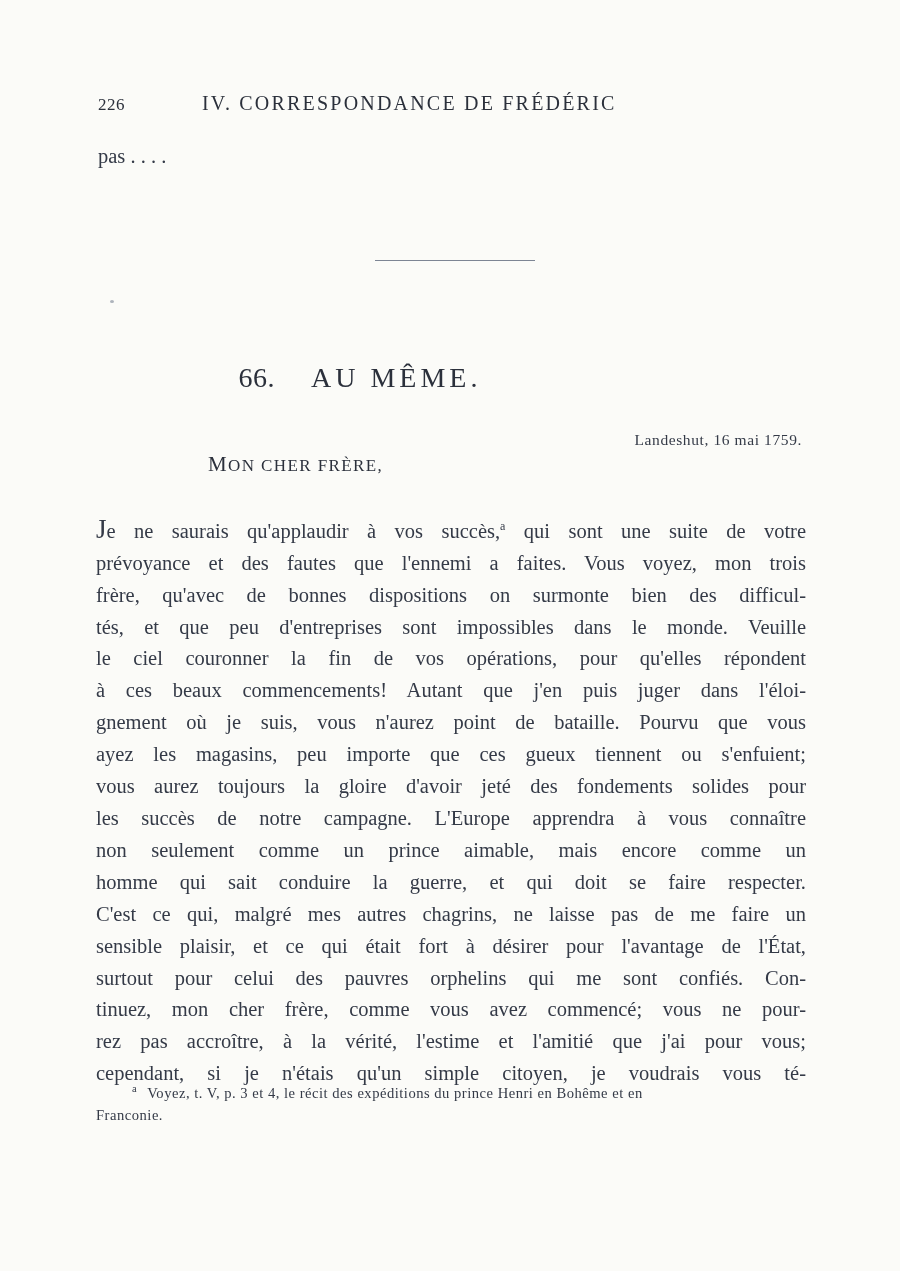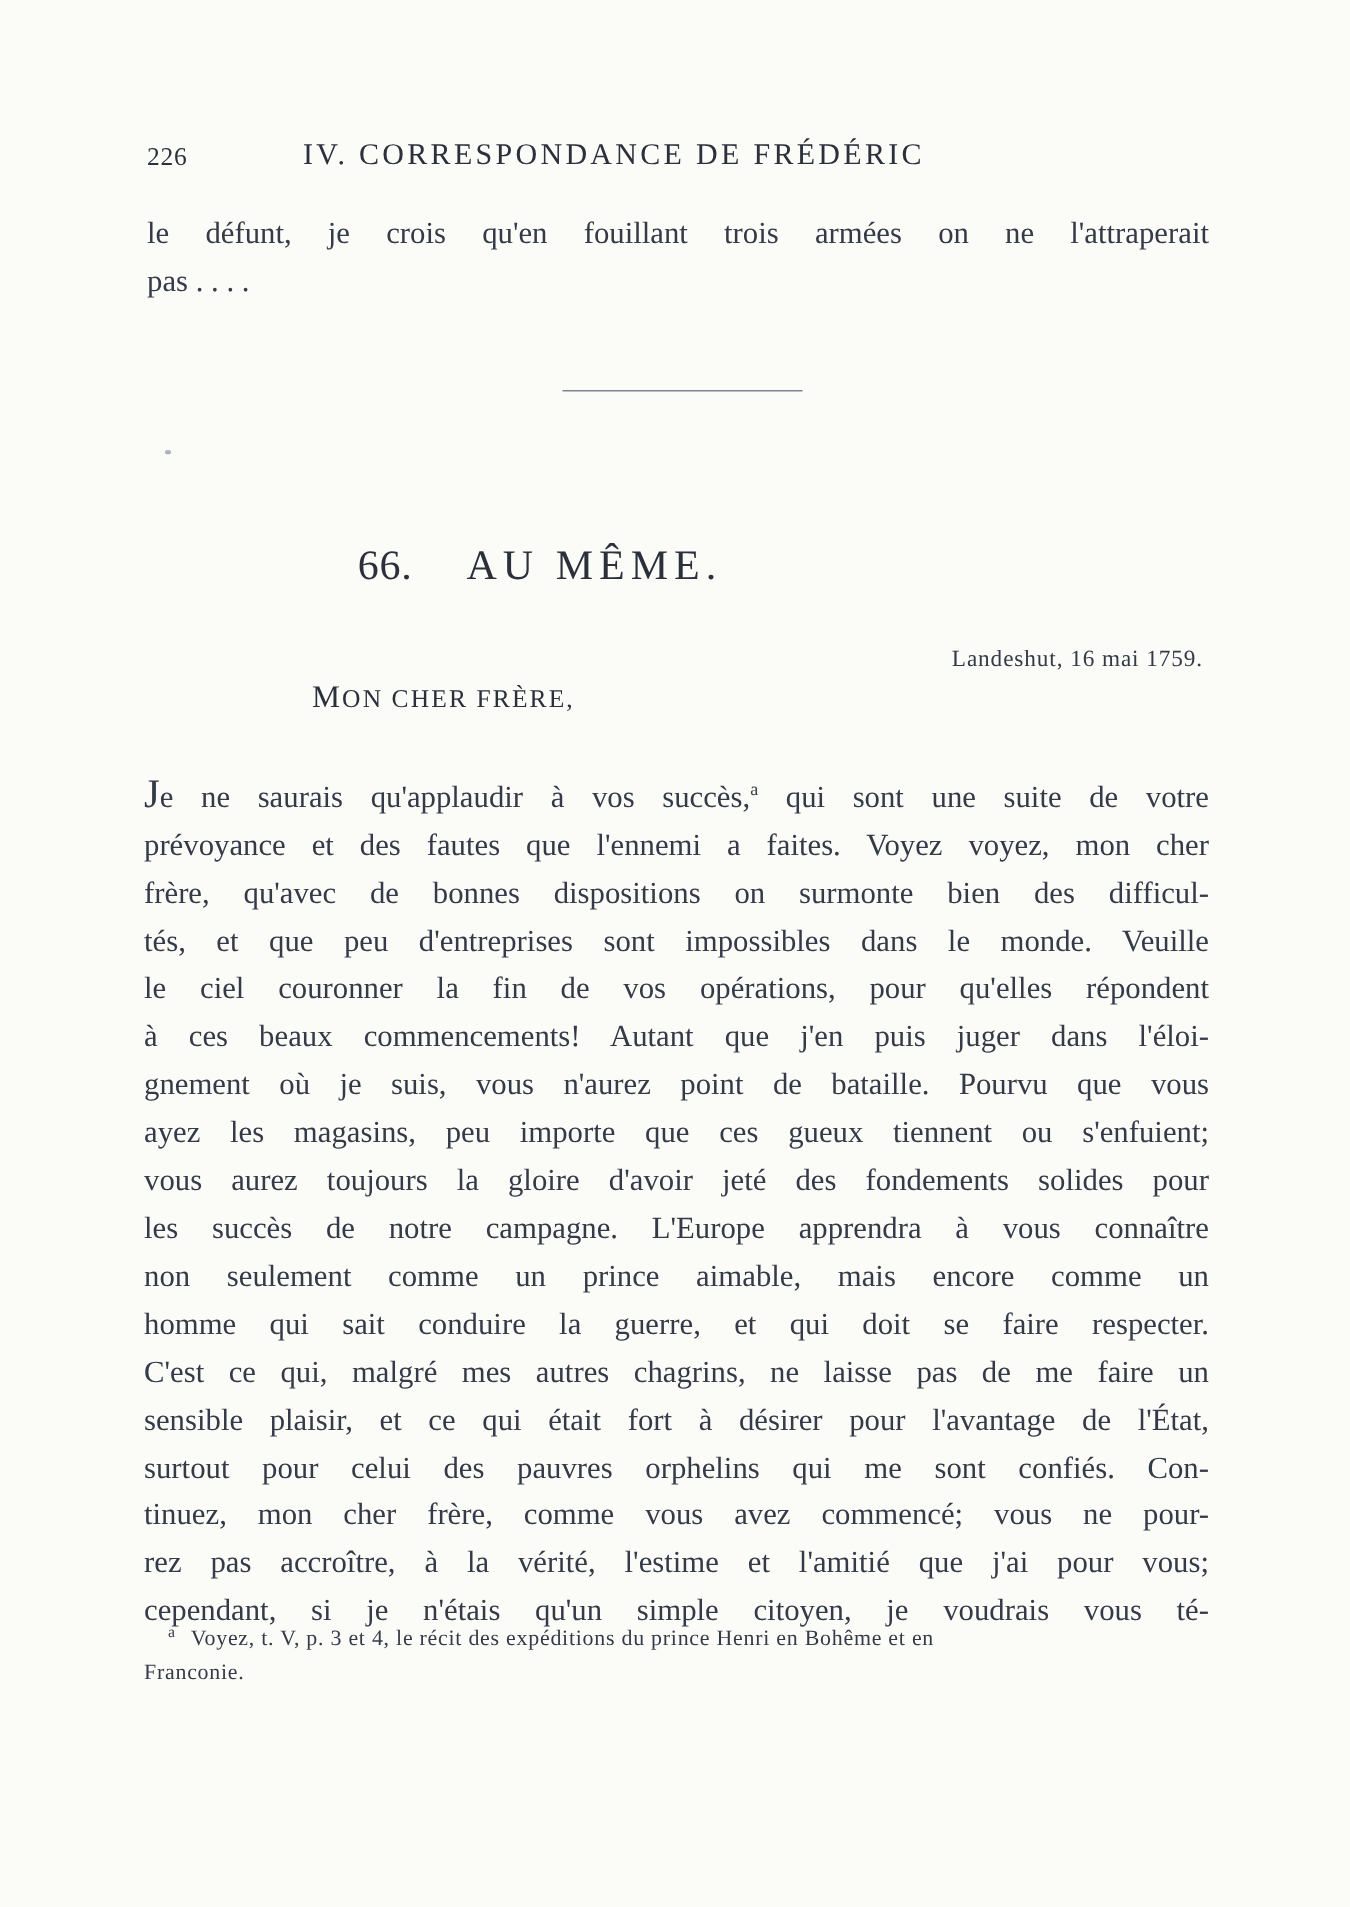--- a/index.html
+++ b/index.html
@@ -147,55 +147,54 @@
     line-height: 22px;
     letter-spacing: 0.5px;
     color: #343a47;
   }
   .footnote .fn-line { display: block; }
   .footnote .fn-mark {
     font-size: 10.5px;
     vertical-align: super;
     margin-right: 10px;
   }
-  .footnote .fn-indent { margin-left: 16px; }
+  .footnote .fn-indent { margin-left: 36px; }
 </style>
 </head>
 <body>
 
 <div class="page">
 
   <div class="running-head">
     <span class="folio">226</span>
     <span class="head-title">IV.  CORRESPONDANCE DE FRÉDÉRIC</span>
   </div>
 
   <div class="cont">
-    <span class="l1">le défunt, je crois qu'en fouillant trois armées on ne l'attraperait</span>
     <span class="l2">pas . . . .</span>
   </div>
 
   <div class="rule"></div>
   <div class="stray-mark"></div>
 
   <div class="letter-title">
     <span class="num">66.</span>
     <span>&nbsp;&nbsp;</span>
     <span class="to">AU MÊME.</span>
   </div>
 
   <div class="dateline">Landeshut, 16 mai 1759.</div>
 
   <div class="salutation">
     <span class="cap">M</span><span>ON CHER FRÈRE,</span>
   </div>
 
   <div class="body-text">
     <span class="line"><span class="dropcap">J</span><span>e ne saurais qu'applaudir à vos succès,</span><sup class="note">a</sup><span> qui sont une suite de votre</span></span>
-    <span class="line">prévoyance et des fautes que l'ennemi a faites.  Voyez voyez, mon cher</span>
+    <span class="line">prévoyance et des fautes que l'ennemi a faites.  Vous voyez, mon trois</span>
     <span class="line">frère, qu'avec de bonnes dispositions on surmonte bien des difficul-</span>
     <span class="line">tés, et que peu d'entreprises sont impossibles dans le monde.  Veuille</span>
     <span class="line">le ciel couronner la fin de vos opérations, pour qu'elles répondent</span>
     <span class="line">à ces beaux commencements! Autant que j'en puis juger dans l'éloi-</span>
     <span class="line">gnement où je suis, vous n'aurez point de bataille.  Pourvu que vous</span>
     <span class="line">ayez les magasins, peu importe que ces gueux tiennent ou s'enfuient;</span>
     <span class="line">vous aurez toujours la gloire d'avoir jeté des fondements solides pour</span>
     <span class="line">les succès de notre campagne.  L'Europe apprendra à vous connaître</span>
     <span class="line">non seulement comme un prince aimable, mais encore comme un</span>
     <span class="line">homme qui sait conduire la guerre, et qui doit se faire respecter.</span>

